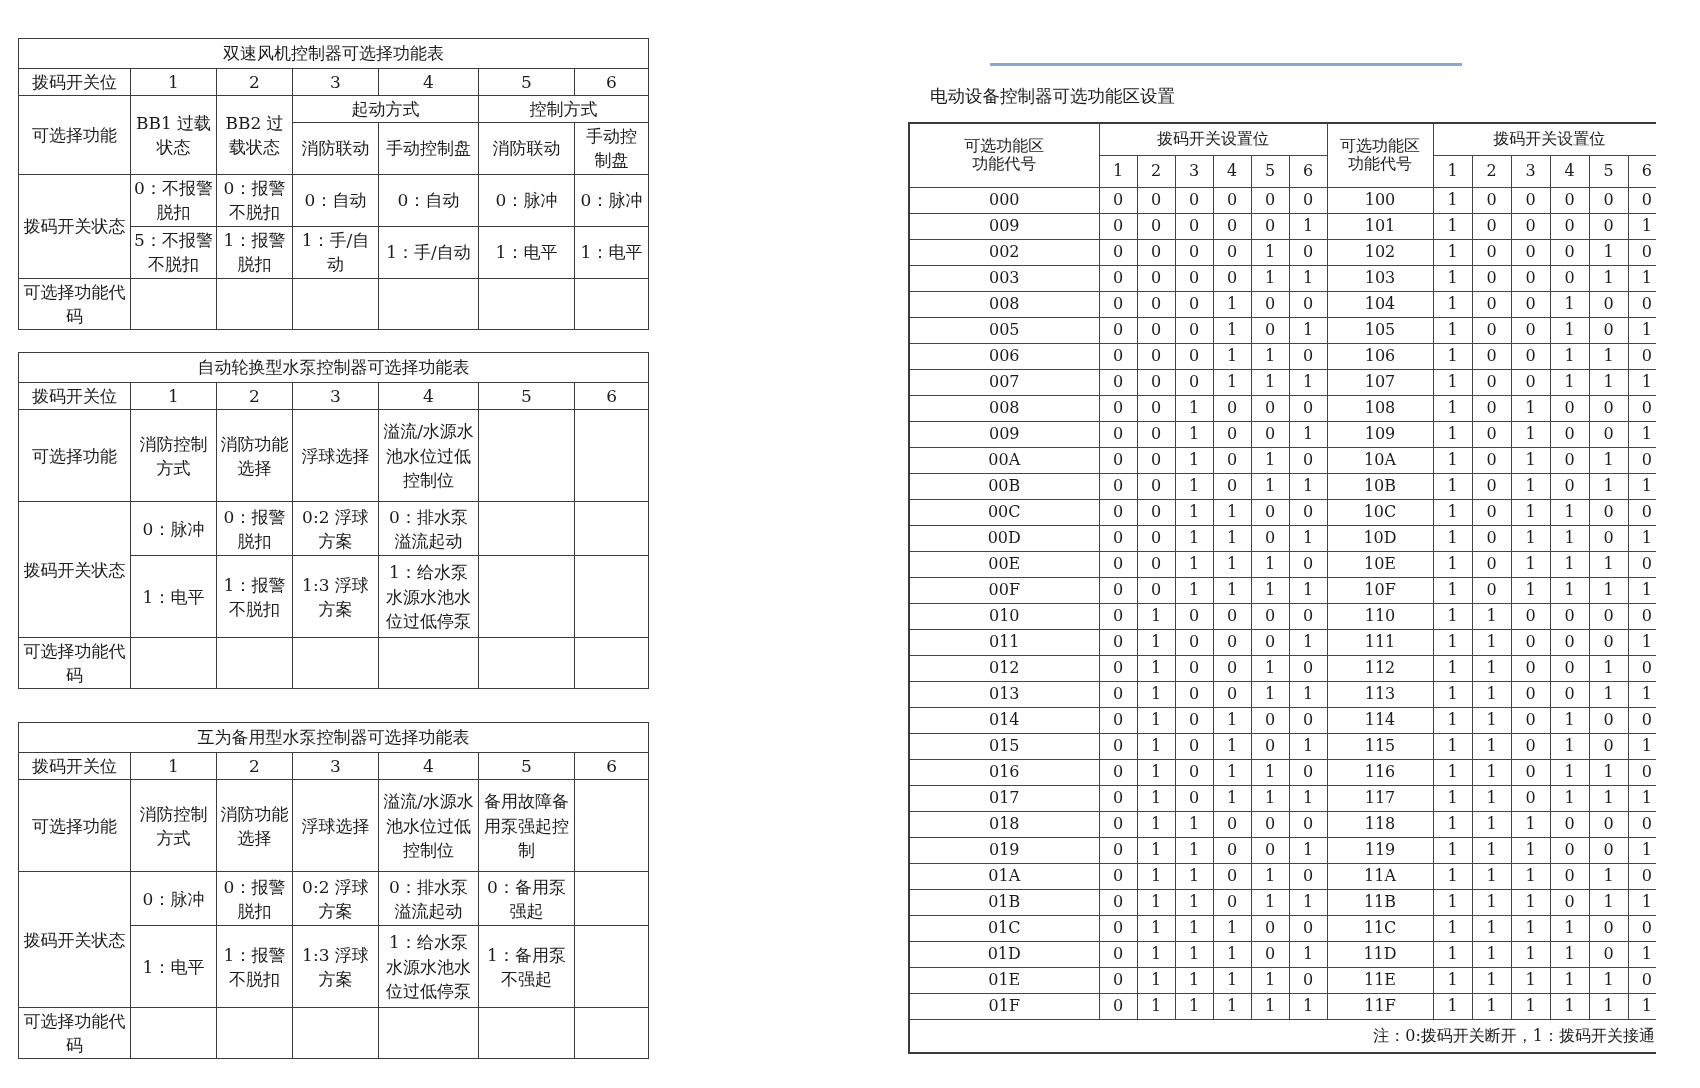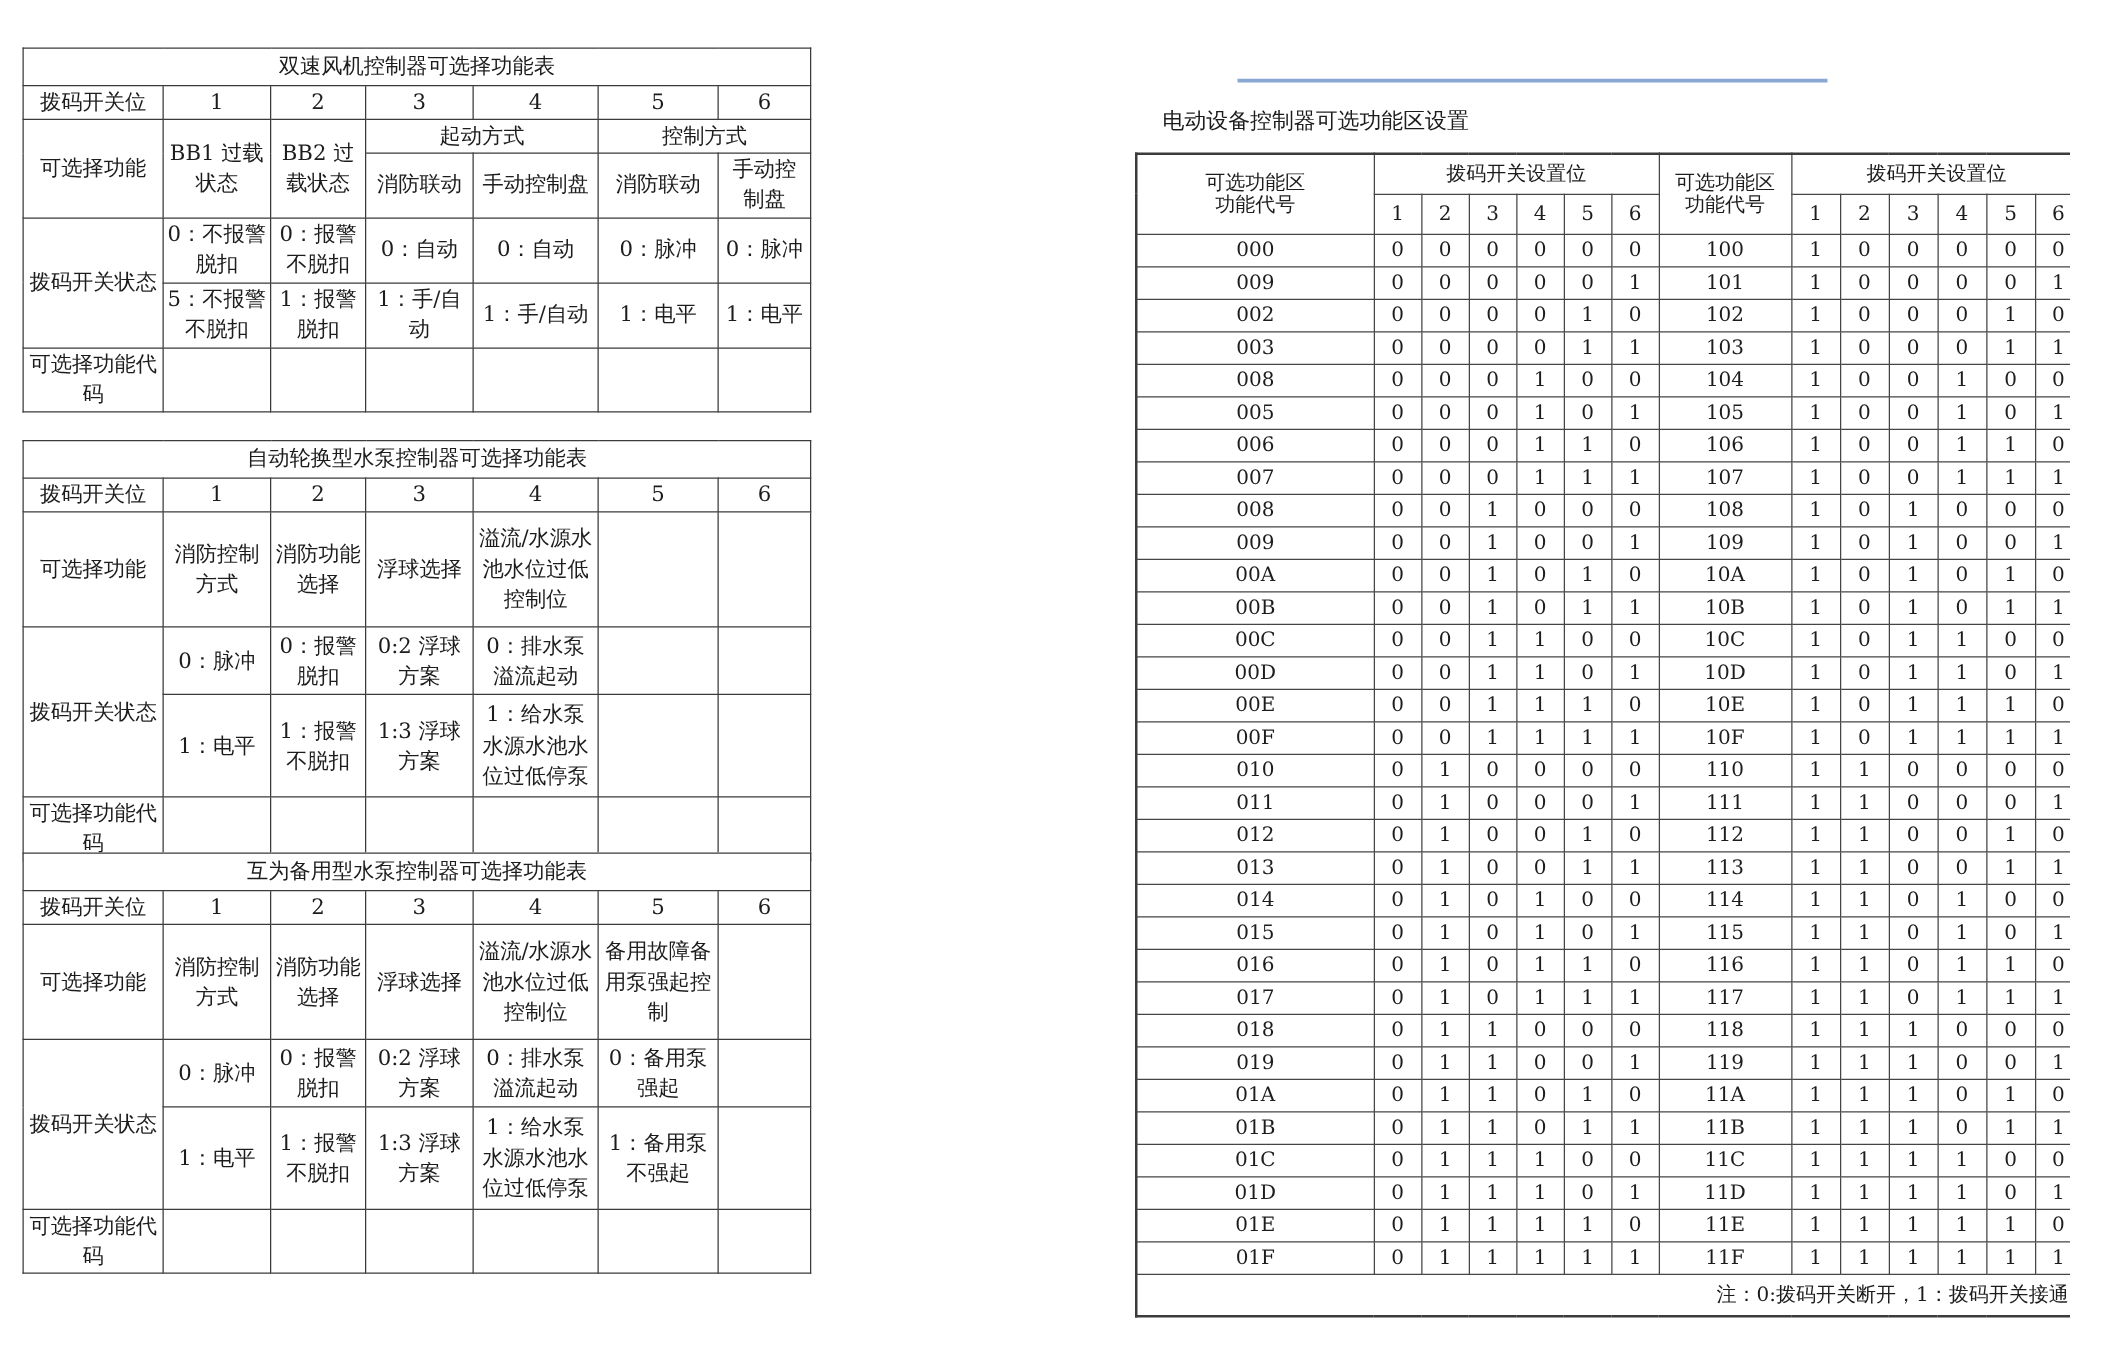--- a/index.html
+++ b/index.html
@@ -3,21 +3,21 @@
 <meta charset="utf-8">
 <style>
   html,body{margin:0;padding:0;background:#ffffff;}
   .page{position:relative;width:1656px;height:1088px;background:#ffffff;overflow:hidden;
         font-family:"DejaVu Serif","Liberation Serif",serif;color:#1c1c1c;}
   table{border-collapse:collapse;table-layout:fixed;position:absolute;background:#fff;}
   td{border:1.6px solid #3b3b3b;text-align:center;vertical-align:middle;
      padding:1px 3px;white-space:pre-line;word-break:break-all;line-height:1.42;}
   
   #t1,#t2,#t3{left:18px;width:630px;font-size:17px;}
-  #t1{top:38px}#t2{top:352px}#t3{top:682px}
+  #t1{top:38px}#t2{top:352px}#t3{top:722px}
   #t1 tbody tr:nth-child(1){height:30px}
   #t1 tbody tr:nth-child(2){height:27px}
   #t1 tbody tr:nth-child(3){height:27px}
   #t1 tbody tr:nth-child(4){height:50px}
   #t1 tbody tr:nth-child(5){height:52px}
   #t1 tbody tr:nth-child(6){height:52px}
   #t1 tbody tr:nth-child(7){height:46px}
   #t2 tbody tr:nth-child(1),#t3 tbody tr:nth-child(1){height:30px}
   #t2 tbody tr:nth-child(2),#t3 tbody tr:nth-child(2){height:26px}
   #t2 tbody tr:nth-child(3),#t3 tbody tr:nth-child(3){height:92px}

